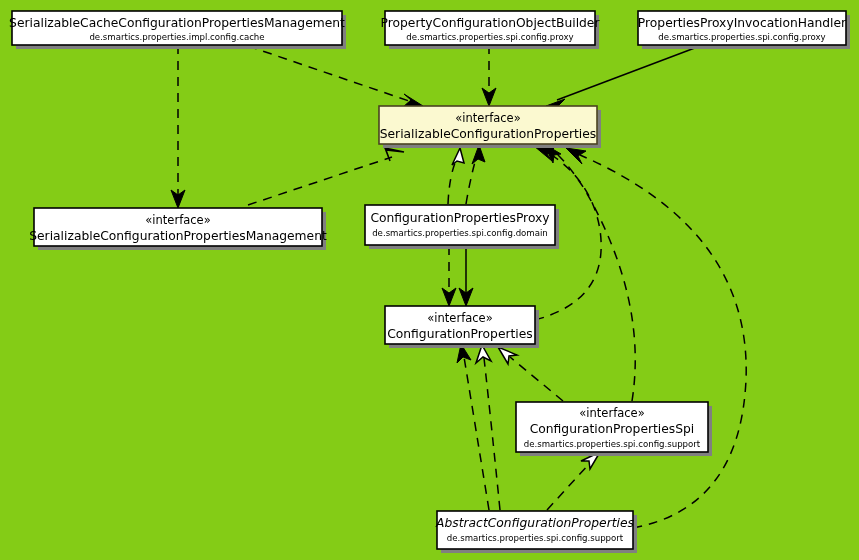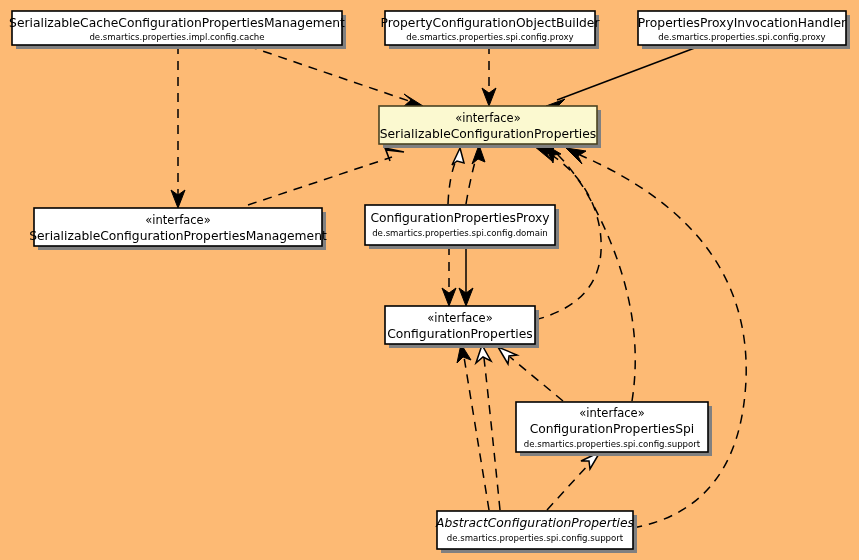--- a/index.html
+++ b/index.html
@@ -4,21 +4,21 @@
 <style>
   html, body {
     margin: 0;
     padding: 0;
     background: #ffffff;
   }
   #diagram-root {
     position: relative;
     width: 859px;
     height: 560px;
-    background: #fdba74;
+    background: #84cc16;
     font-family: "DejaVu Sans", sans-serif;
     overflow: hidden;
   }
   svg#uml-canvas {
     position: absolute;
     top: 0; left: 0;
     width: 859px;
     height: 560px;
     display: block;
   }

